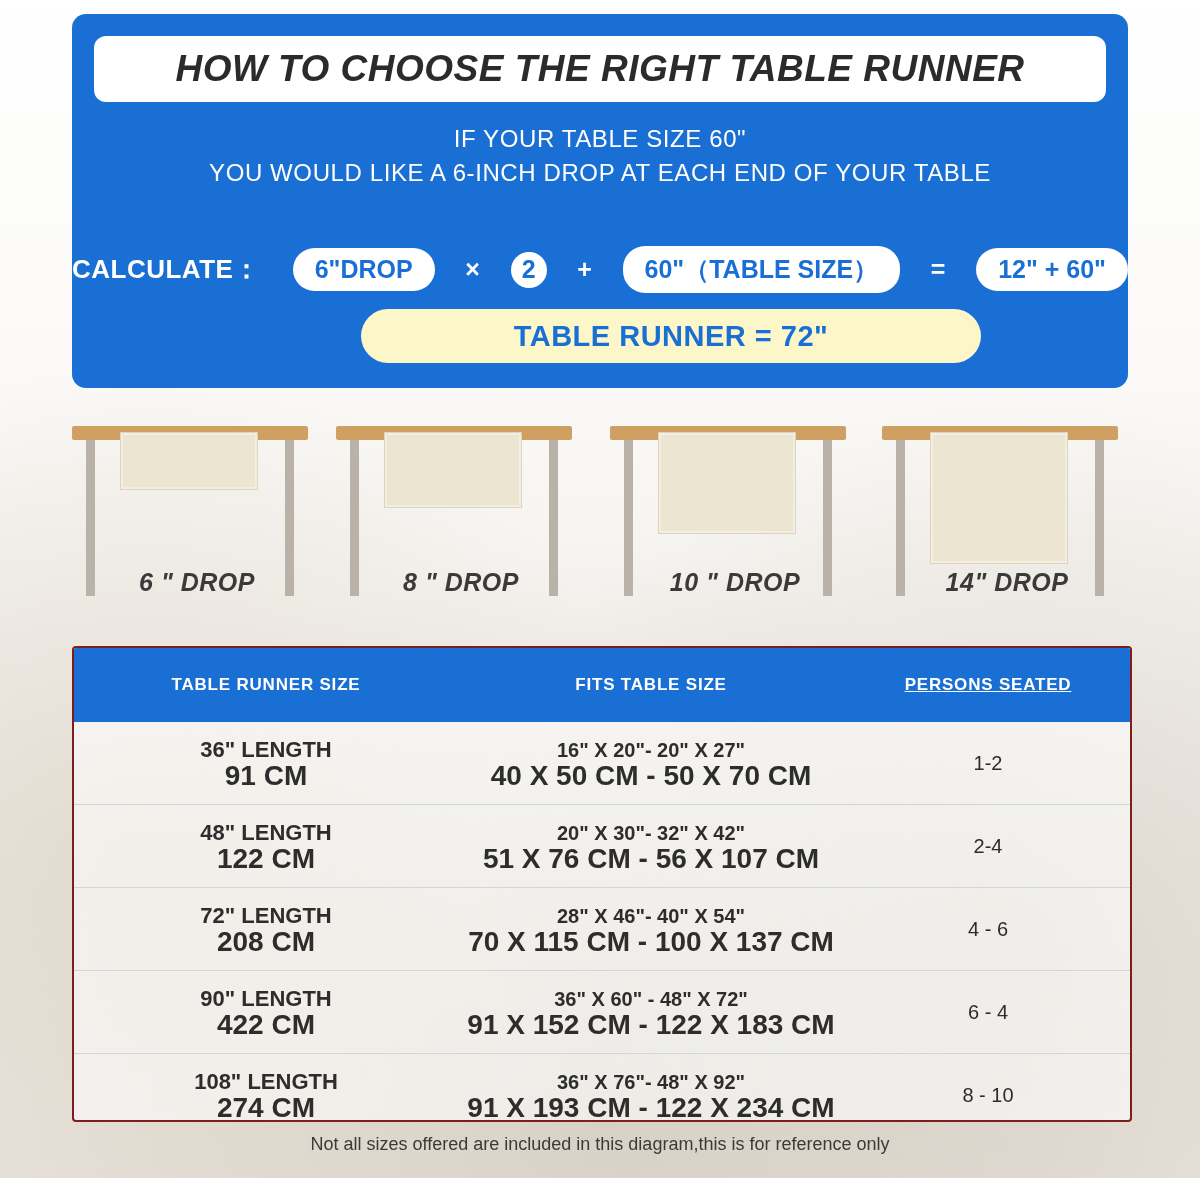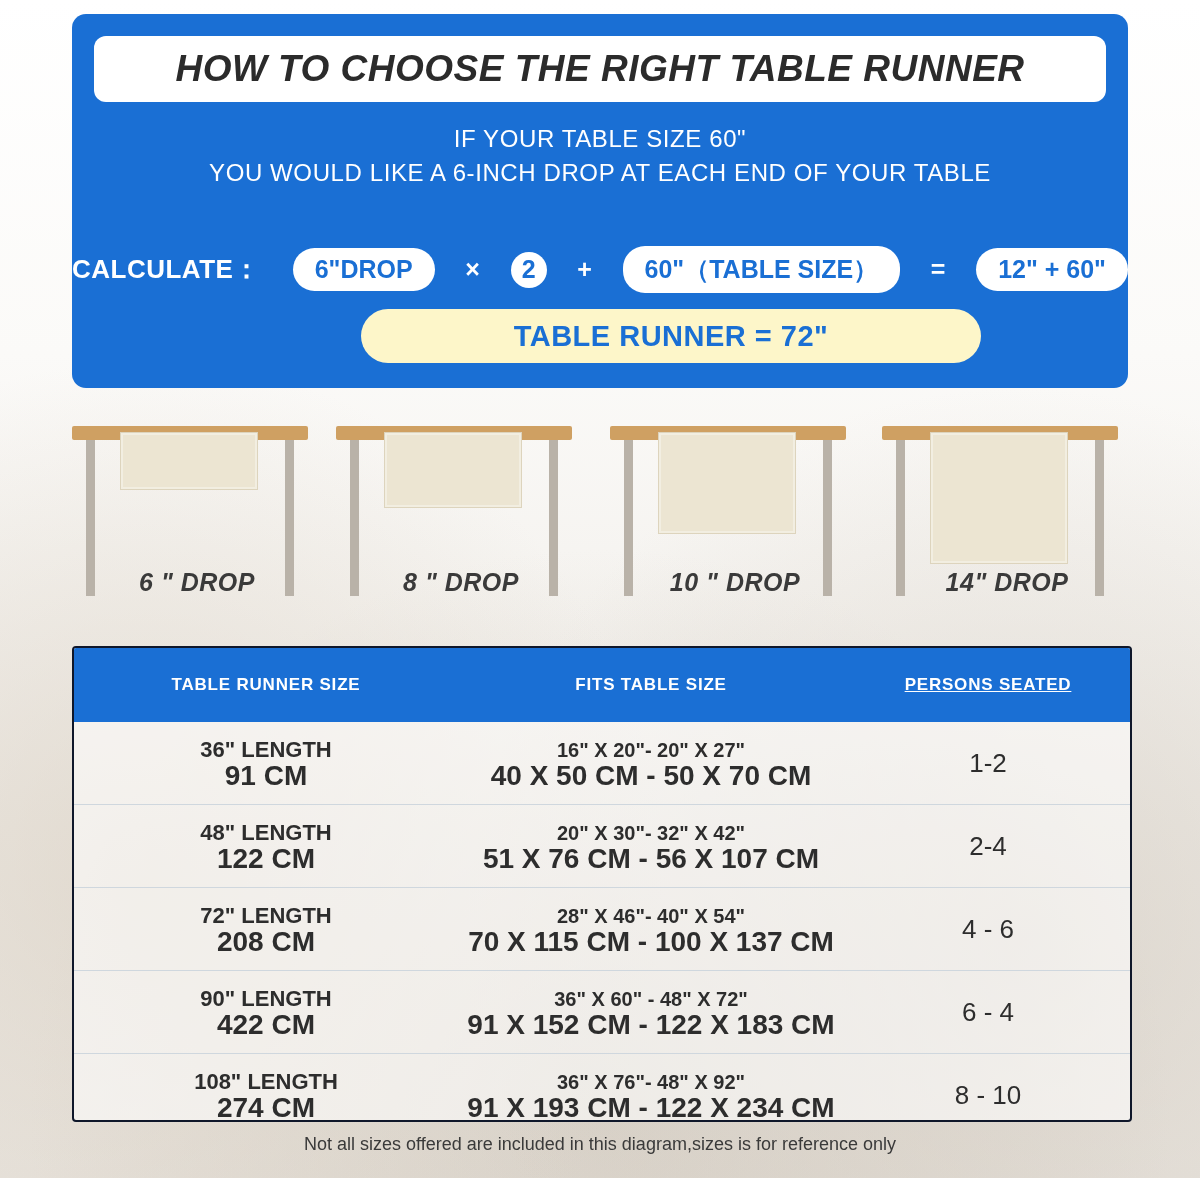--- a/index.html
+++ b/index.html
@@ -195,21 +195,21 @@
   }
 
   
   .size-table {
     position: absolute;
     left: 72px;
     top: 646px;
     width: 1056px;
     height: 472px;
     background: rgba(255,255,255,0.58);
-    border: 2px solid #0f172a;
+    border: 2px solid #7f1d1d;
     border-radius: 4px;
     overflow: hidden;
   }
   table {
     border-collapse: collapse;
     width: 100%;
     table-layout: fixed;
   }
   thead th {
     background: #1a6fd4;
@@ -232,21 +232,21 @@
   }
   tbody tr:first-child td { border-top: none; }
   .cell-line1, .cell-line2 {
     display: block;
     line-height: 26px;
   }
   td.col-runner .cell-line1 { font-size: 22px; font-weight: bold; }
   td.col-runner .cell-line2 { font-size: 28px; font-weight: bold; }
   td.col-fits .cell-line1 { font-size: 20px; font-weight: bold; }
   td.col-fits .cell-line2 { font-size: 28px; font-weight: bold; }
-  td.col-persons { font-size: 26px; }
+  td.col-persons { font-size: 20px; }
   .footnote {
     position: absolute;
     left: 72px;
     top: 1134px;
     width: 1056px;
     text-align: center;
     font-size: 18px;
     color: #3a3a3a;
   }
 </style>
@@ -389,15 +389,15 @@
           <td class="col-fits">
             <span class="cell-line1">36" X 76"- 48" X 92"</span>
             <span class="cell-line2">91 X 193 CM - 122 X 234 CM</span>
           </td>
           <td class="col-persons">8 - 10</td>
         </tr>
       </tbody>
     </table>
   </div>
 
-  <div class="footnote">Not all sizes offered are included in this diagram,sizes is for reference only</div>
+  <div class="footnote">Not all sizes offered are included in this diagram,this is for reference only</div>
 
 </div>
 
 </body></html>

